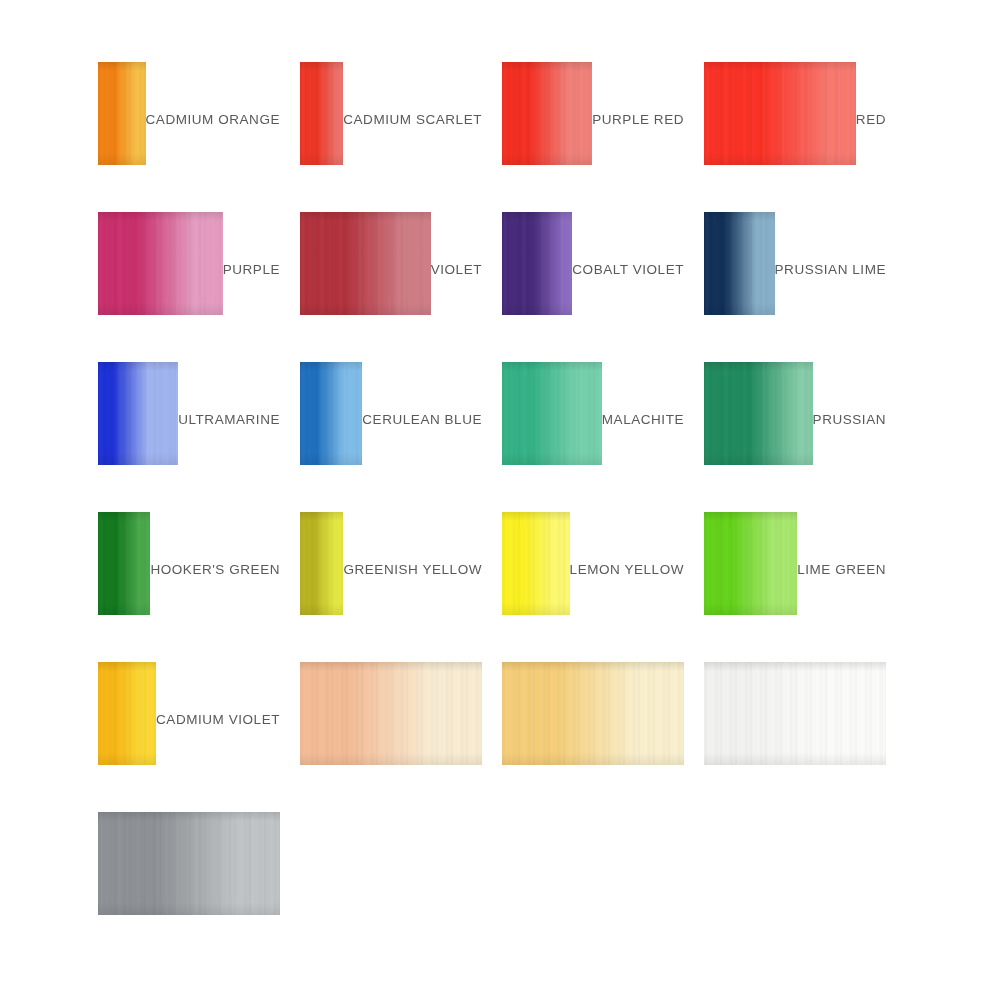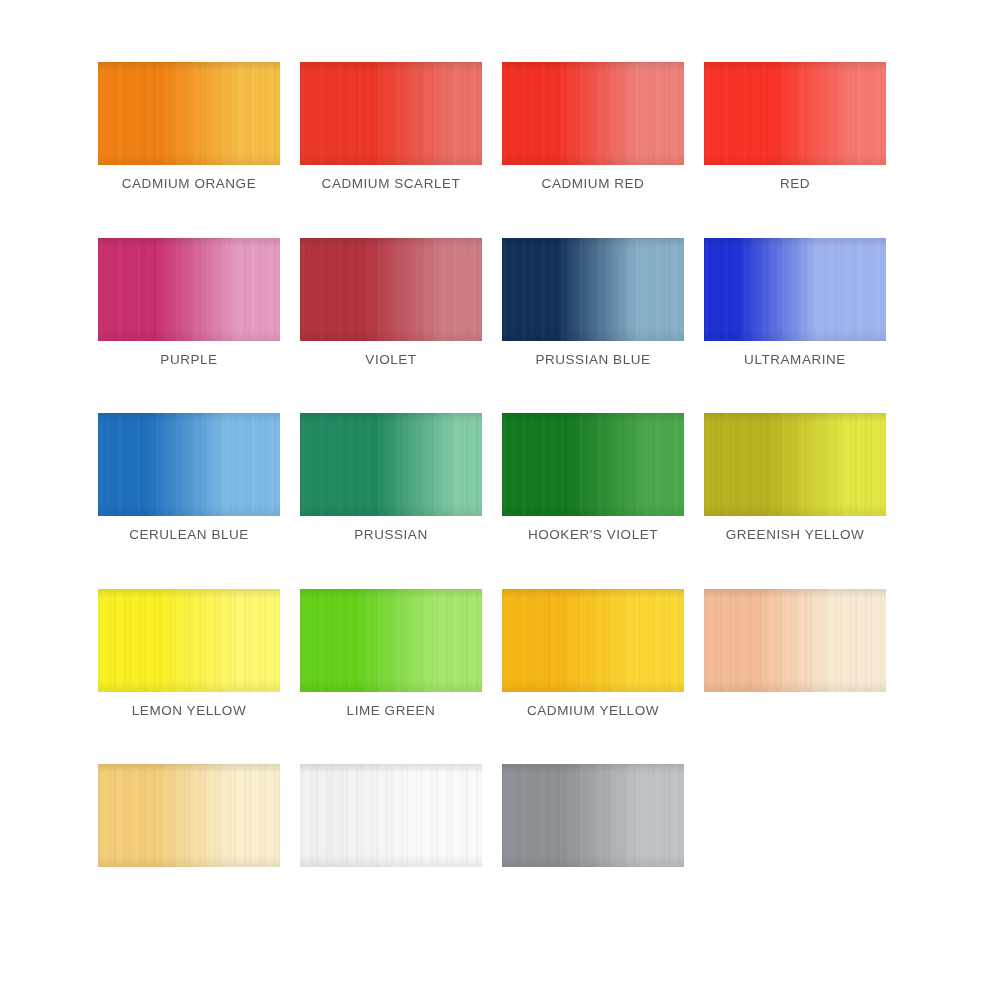--- a/index.html
+++ b/index.html
@@ -29,21 +29,21 @@
     width: 790px;
     display: grid;
     grid-template-columns: repeat(4, 182px);
     grid-column-gap: 20px;
     grid-row-gap: 47px;
   }
 
   .swatch-cell {
     width: 182px;
     display: flex;
-    flex-direction: column;
+    flex-direction: row;
     align-items: center;
   }
 
   .swatch-chip {
     position: relative;
     width: 182px;
     height: 103px;
     box-sizing: border-box;
     overflow: hidden;
   }
@@ -135,21 +135,21 @@
         </div>
         <div class="swatch-label">CADMIUM SCARLET</div>
       </div>
       <div class="swatch-cell">
         <div class="swatch-chip">
           <div class="wash" style="background: linear-gradient(to right, rgb(244, 46, 33) 0%, rgb(244, 46, 33) 30%, rgb(240, 128, 121) 74%, rgb(240, 128, 121) 100%);"></div>
           <div class="grain"></div>
           <div class="grain2"></div>
           <div class="pool"></div>
         </div>
-        <div class="swatch-label">CADMIUM RED</div>
+        <div class="swatch-label">PURPLE RED</div>
       </div>
       <div class="swatch-cell">
         <div class="swatch-chip">
           <div class="wash" style="background: linear-gradient(to right, rgb(251, 48, 36) 0%, rgb(251, 48, 36) 38%, rgb(248, 120, 111) 82%, rgb(248, 120, 111) 100%);"></div>
           <div class="grain"></div>
           <div class="grain2"></div>
           <div class="pool"></div>
         </div>
         <div class="swatch-label">RED</div>
       </div>
@@ -166,26 +166,35 @@
         <div class="swatch-chip">
           <div class="wash" style="background: linear-gradient(to right, rgb(178, 49, 60) 0%, rgb(178, 49, 60) 35%, rgb(207, 124, 133) 79%, rgb(207, 124, 133) 100%);"></div>
           <div class="grain"></div>
           <div class="grain2"></div>
           <div class="pool"></div>
         </div>
         <div class="swatch-label">VIOLET</div>
       </div>
       <div class="swatch-cell">
         <div class="swatch-chip">
+          <div class="wash" style="background: linear-gradient(to right, rgb(70, 41, 122) 0%, rgb(70, 41, 122) 44%, rgb(140, 107, 194) 88%, rgb(140, 107, 194) 100%);"></div>
+          <div class="grain"></div>
+          <div class="grain2"></div>
+          <div class="pool"></div>
+        </div>
+        <div class="swatch-label">COBALT VIOLET</div>
+      </div>
+      <div class="swatch-cell">
+        <div class="swatch-chip">
           <div class="wash" style="background: linear-gradient(to right, rgb(16, 47, 88) 0%, rgb(16, 47, 88) 30%, rgb(135, 175, 200) 74%, rgb(135, 175, 200) 100%);"></div>
           <div class="grain"></div>
           <div class="grain2"></div>
           <div class="pool"></div>
         </div>
-        <div class="swatch-label">PRUSSIAN BLUE</div>
+        <div class="swatch-label">PRUSSIAN LIME</div>
       </div>
       <div class="swatch-cell">
         <div class="swatch-chip">
           <div class="wash" style="background: linear-gradient(to right, rgb(27, 47, 214) 0%, rgb(27, 47, 214) 18%, rgb(159, 180, 240) 62%, rgb(159, 180, 240) 100%);"></div>
           <div class="grain"></div>
           <div class="grain2"></div>
           <div class="pool"></div>
         </div>
         <div class="swatch-label">ULTRAMARINE</div>
       </div>
@@ -193,35 +202,44 @@
         <div class="swatch-chip">
           <div class="wash" style="background: linear-gradient(to right, rgb(29, 111, 190) 0%, rgb(29, 111, 190) 27%, rgb(126, 188, 232) 71%, rgb(126, 188, 232) 100%);"></div>
           <div class="grain"></div>
           <div class="grain2"></div>
           <div class="pool"></div>
         </div>
         <div class="swatch-label">CERULEAN BLUE</div>
       </div>
       <div class="swatch-cell">
         <div class="swatch-chip">
+          <div class="wash" style="background: linear-gradient(to right, rgb(51, 178, 134) 0%, rgb(51, 178, 134) 30%, rgb(116, 208, 172) 74%, rgb(116, 208, 172) 100%);"></div>
+          <div class="grain"></div>
+          <div class="grain2"></div>
+          <div class="pool"></div>
+        </div>
+        <div class="swatch-label">MALACHITE</div>
+      </div>
+      <div class="swatch-cell">
+        <div class="swatch-chip">
           <div class="wash" style="background: linear-gradient(to right, rgb(31, 138, 94) 0%, rgb(31, 138, 94) 42%, rgb(132, 204, 168) 86%, rgb(132, 204, 168) 100%);"></div>
           <div class="grain"></div>
           <div class="grain2"></div>
           <div class="pool"></div>
         </div>
         <div class="swatch-label">PRUSSIAN</div>
       </div>
       <div class="swatch-cell">
         <div class="swatch-chip">
           <div class="wash" style="background: linear-gradient(to right, rgb(18, 121, 30) 0%, rgb(18, 121, 30) 36%, rgb(73, 168, 74) 80%, rgb(73, 168, 74) 100%);"></div>
           <div class="grain"></div>
           <div class="grain2"></div>
           <div class="pool"></div>
         </div>
-        <div class="swatch-label">HOOKER'S VIOLET</div>
+        <div class="swatch-label">HOOKER'S GREEN</div>
       </div>
       <div class="swatch-cell">
         <div class="swatch-chip">
           <div class="wash" style="background: linear-gradient(to right, rgb(184, 179, 30) 0%, rgb(184, 179, 30) 34%, rgb(228, 231, 65) 78%, rgb(228, 231, 65) 100%);"></div>
           <div class="grain"></div>
           <div class="grain2"></div>
           <div class="pool"></div>
         </div>
         <div class="swatch-label">GREENISH YELLOW</div>
       </div>
@@ -243,21 +261,21 @@
         </div>
         <div class="swatch-label">LIME GREEN</div>
       </div>
       <div class="swatch-cell">
         <div class="swatch-chip">
           <div class="wash" style="background: linear-gradient(to right, rgb(247, 183, 20) 0%, rgb(247, 183, 20) 30%, rgb(252, 216, 51) 74%, rgb(252, 216, 51) 100%);"></div>
           <div class="grain"></div>
           <div class="grain2"></div>
           <div class="pool"></div>
         </div>
-        <div class="swatch-label">CADMIUM YELLOW</div>
+        <div class="swatch-label">CADMIUM VIOLET</div>
       </div>
       <div class="swatch-cell">
         <div class="swatch-chip">
           <div class="wash" style="background: linear-gradient(to right, rgb(244, 188, 150) 0%, rgb(244, 188, 150) 27%, rgb(249, 236, 211) 71%, rgb(249, 236, 211) 100%);"></div>
           <div class="grain"></div>
           <div class="grain2"></div>
           <div class="pool"></div>
         </div>
       </div>
       <div class="swatch-cell">

